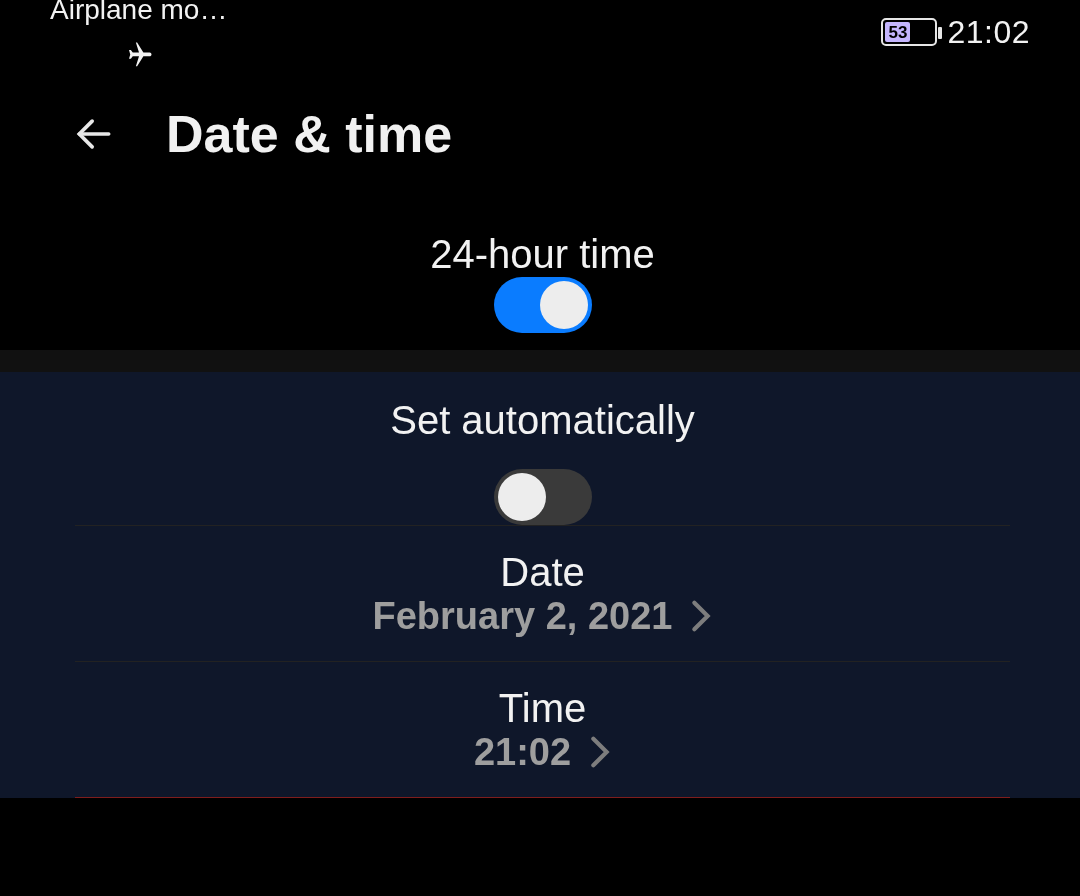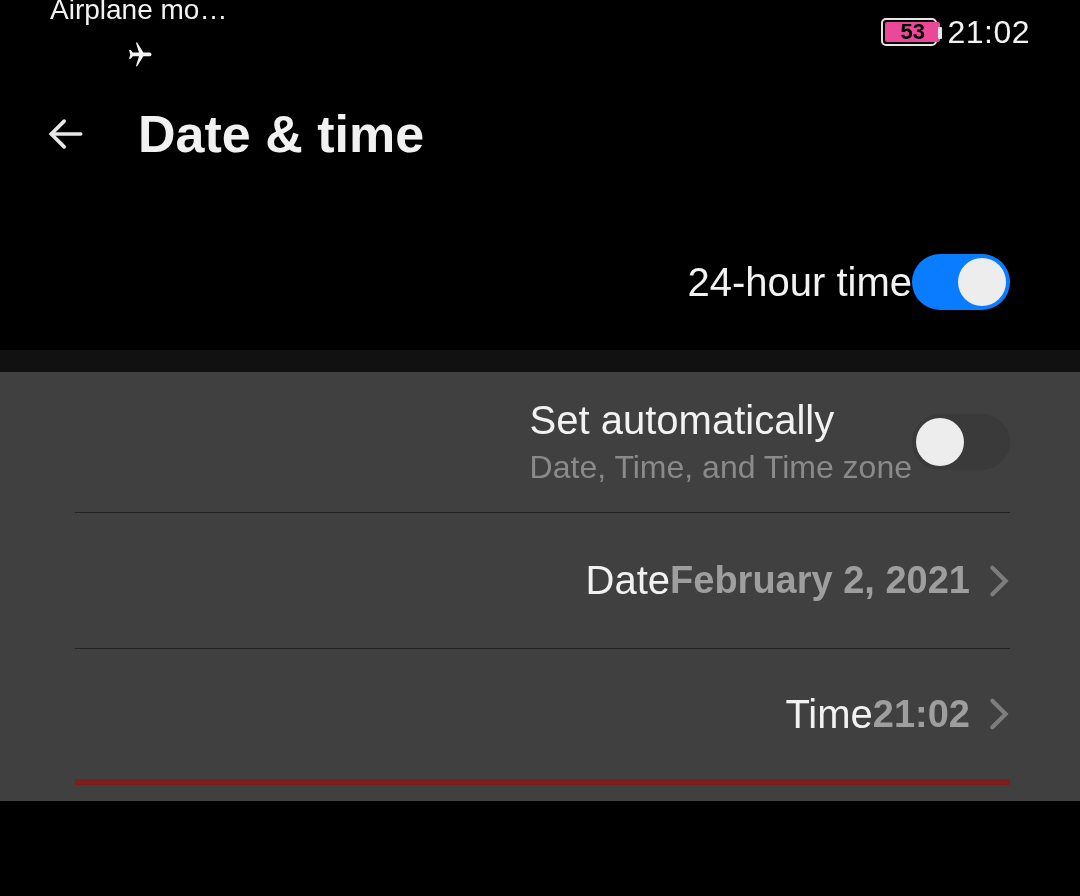--- a/index.html
+++ b/index.html
@@ -22,58 +22,59 @@
     display: inline-flex; align-items: center; position: relative;
     width: 56px; height: 28px;
     border: 2.5px solid #e6e6e6; border-radius: 5px;
     padding: 0 2px;
   }
   .battery::after { 
     content: ""; position: absolute; right: -7px; top: 7px;
     width: 4px; height: 12px; background: #e6e6e6; border-radius: 1px;
   }
   .battery-level {
-    font-size: 22px;
+    font-size: 17px;
     font-weight: 700;
     line-height: 1;
     color: #000;
-    background: #ec4899;
-    padding: 0 15px;
+    background: #c4b5fd;
+    padding: 0 3px;
     border-radius: 2px;
     display: inline-flex;
     align-items: center;
     height: 20px;
   }
   .clock { font-size: 32px; letter-spacing: 0.5px; font-weight: 500; }
 
   
   .header {
     display: flex;
     align-items: center;
     gap: 50px;
-    padding: 40px 70px 50px 44px;
+    padding: 40px 70px 50px 72px;
   }
   .back-icon { width: 44px; height: 44px; color: #e8e8e8; }
   .page-title {
     color: #f1f1f1;
     font-size: 52px;
     font-weight: 700;
   }
 
   
   .section1 { padding: 0 70px 0 75px; }
-  .section2 { padding: 0 70px 16px 75px; background:#404040; }
+  .section2 { padding: 0 70px 0 75px; background:#0f172a; }
   .row {
     display: flex;
     align-items: center;
-    justify-content: flex-end;
+    justify-content: center;
     min-height: 136px;
     border-bottom: 1px solid #222;
+    flex-direction: column;
   }
-  .row:last-child { border-bottom: 6px solid #7f1d1d; }
+  .row:last-child { border-bottom: 1px solid #7f1d1d; }
   .row-label {
     color: #f2f2f2;
     font-size: 40px;
     font-weight: 400;
   }
   .row-sub {
     color: #8a8a8a;
     font-size: 32px;
     margin-top: 6px;
   }
@@ -143,21 +144,20 @@
   </div>
 </div>
 
 <div class="group-divider"></div>
 
 <div class="section2">
 
   <div class="row tworow">
     <div class="row-text">
       <div class="row-label">Set automatically</div>
-      <div class="row-sub">Date, Time, and Time zone</div>
     </div>
     <div class="toggle off">
       <div class="toggle-knob"></div>
     </div>
   </div>
 
   <div class="row">
     <div class="row-label">Date</div>
     <div class="row-right">
       <span class="row-value">February 2, 2021</span>

